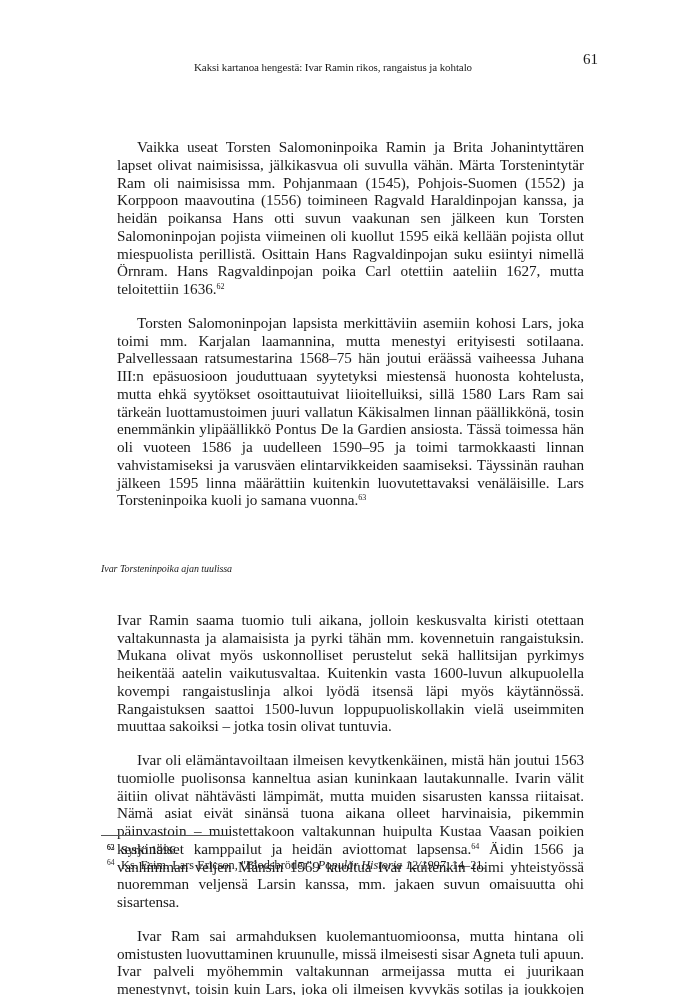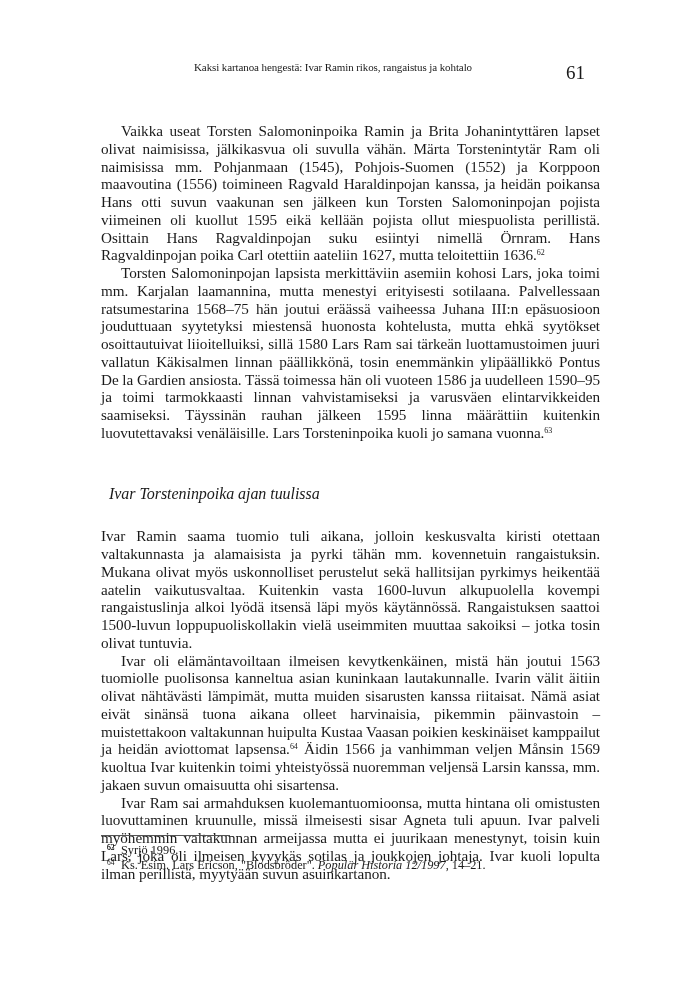--- a/index.html
+++ b/index.html
@@ -1,25 +1,25 @@
 <!DOCTYPE html>
 <html><head>
 <meta charset="utf-8">
 <style>
   html, body { margin: 0; padding: 0; background: #ffffff; }
   body { width: 700px; height: 995px; position: relative; overflow: hidden;
          font-family: "Liberation Serif", "DejaVu Serif", serif; color: #1a1a1a; }
   .running-head { position: absolute; top: 53px; left: 101px; width: 499px; height: 20px; }
   .running-head .title { position: absolute; left: 93px; top: 0; font-size: 11px; letter-spacing: -0.1px; margin-top: 8px; }
-  .running-head .folio { position: absolute; right: 15px; top: -2px; font-size: 19px; margin-top: 11px; }
+  .running-head .folio { position: absolute; right: 2px; top: -2px; font-size: 15px; }
   .body { position: absolute; left: 101px; top: 122px; width: 499px; font-size: 15.2px;
           line-height: 17.75px; text-align: justify; hyphens: manual; letter-spacing: -0.05px; }
-  .body p { margin: 0; text-indent: 20px; }
+  .body p { margin: 16px; text-indent: 20px; }
   .body p.noindent { text-indent: 0; }
-  .body h2 { font-size: 16px; font-style: italic; font-weight: normal; margin: 8px; line-height: 17.75px; }
+  .body h2 { font-size: 10px; font-style: italic; font-weight: normal; margin: 0; line-height: 17.75px; }
   .sec-gap-before { height: 35px; }
   .sec-gap-after { height: 17px; }
   sup { font-size: 8px; line-height: 0; vertical-align: 5px; }
   .fn-rule { position: absolute; left: 101px; top: 835px; width: 129px; height: 0;
              border-top: 1.2px solid #555; }
   .footnotes { position: absolute; left: 101px; top: 843px; width: 499px; font-size: 12.3px; line-height: 15px; }
   .fn { position: relative; padding-left: 20px; }
   .fn .num { position: absolute; left: 6px; top: 0; font-size: 7.5px; line-height: 10px; }
   .fn i { font-style: italic; }
 </style>

